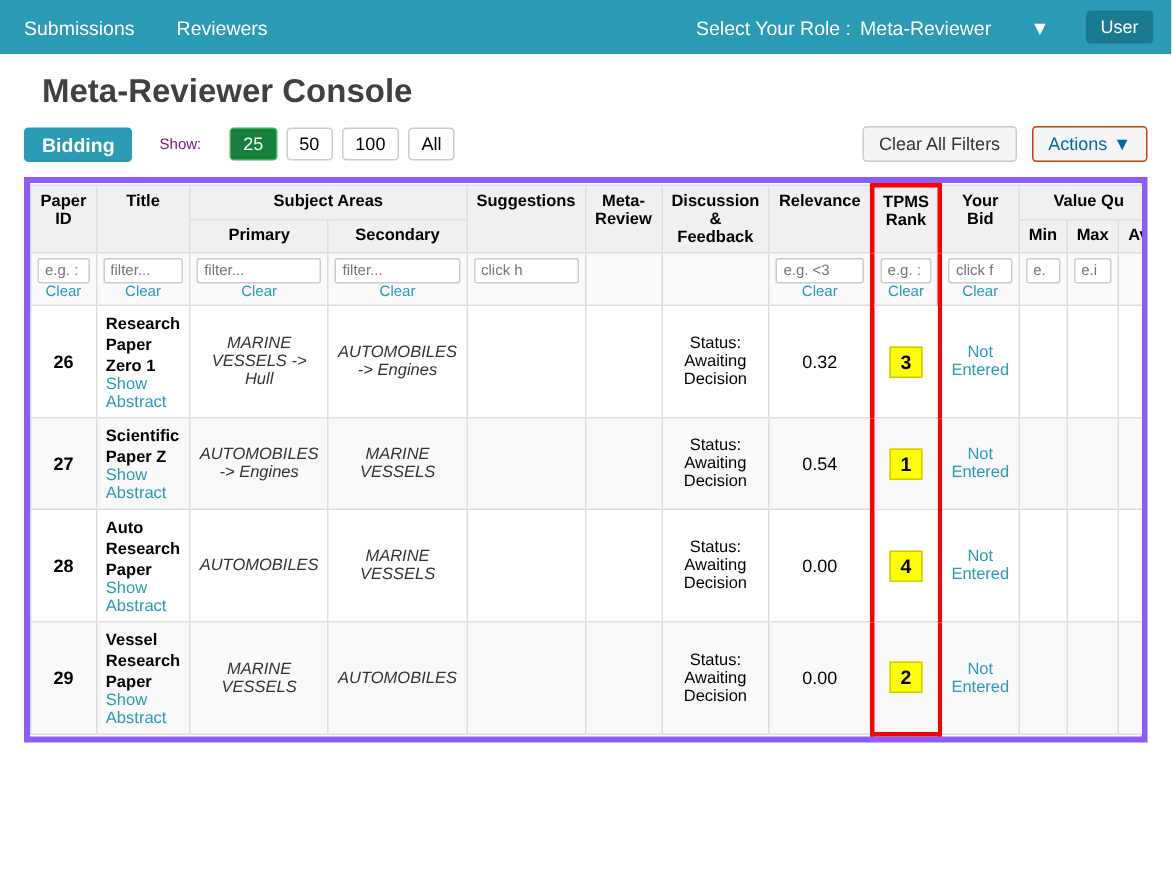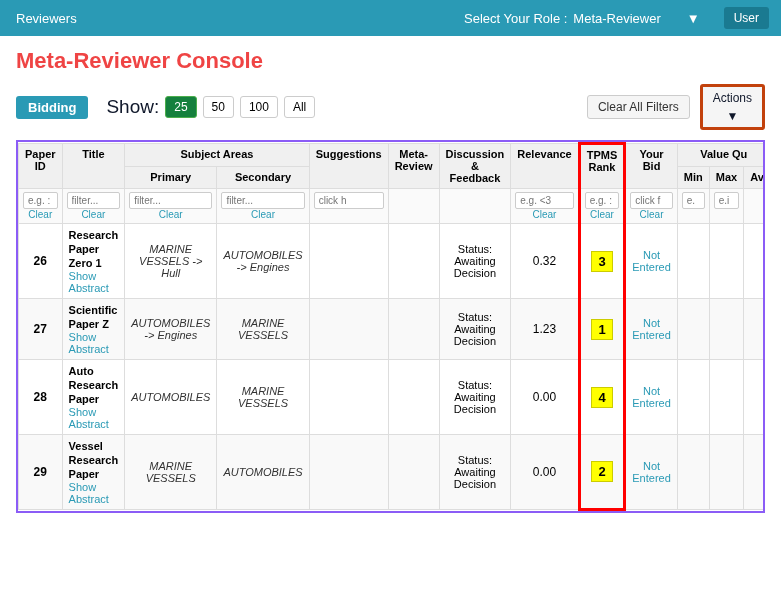--- a/index.html
+++ b/index.html
@@ -41,39 +41,39 @@
     .user-badge {
       margin-left: 18px;
       background: #1a7a91;
       padding: 4px 10px;
       border-radius: 3px;
       font-size: 12px;
     }
 
     
     .page-content { padding: 12px 16px; }
-    .page-title { font-size: 22px; font-weight: bold; color: #ef4444; margin-bottom: 10px; }
+    .page-title { font-size: 22px; font-weight: bold; color: #404040; margin-bottom: 10px; margin-left: 12px; }
 
     
     .toolbar {
       display: flex;
       align-items: center;
       margin-bottom: 10px;
       gap: 6px;
     }
     .bidding-badge {
       background: #2a9ab5;
       color: #fff;
       padding: 4px 12px;
       border-radius: 3px;
       font-size: 13px;
       font-weight: bold;
       margin-right: 12px;
     }
-    .show-label { color: #0f172a; font-size: 19px; margin-right: 0; }
+    .show-label { color: #701a75; font-size: 10px; margin-right: 13px; }
     .show-btn {
       border: 1px solid #ccc;
       padding: 3px 8px;
       border-radius: 3px;
       cursor: pointer;
       font-size: 12px;
       background: #fff;
     }
     .show-btn.active {
       background: #15803d;
@@ -85,36 +85,35 @@
       border: 1px solid #ccc;
       padding: 4px 10px;
       border-radius: 3px;
       cursor: pointer;
       font-size: 12px;
       background: #f5f5f5;
       color: #333;
       margin-left: 4px;
     }
     .actions-btn {
-      border: 3px solid #c2410c;
+      border: 1px solid #c2410c;
       padding: 4px 10px;
       border-radius: 3px;
       cursor: pointer;
       font-size: 12px;
       background: #f5f5f5;
-      color: #0f172a;
+      color: #0369a1;
       margin-left: 4px;
       display: flex;
       align-items: center;
       gap: 4px;
-      flex-direction: column;
-    }
-
-    
-    .table-wrapper { overflow-x: auto; border: 2px solid #8b5cf6; }
+    }
+
+    
+    .table-wrapper { overflow-x: auto; border: 4px solid #8b5cf6; }
     table {
       border-collapse: collapse;
       width: 100%;
       font-size: 12px;
     }
     th, td {
       border: 1px solid #ddd;
       padding: 4px 6px;
       vertical-align: top;
     }
@@ -193,20 +192,21 @@
     }
 
     .value-qu-header { font-size: 11px; text-align: center; }
 
     .header-row-2 th { font-size: 11px; text-align: center; background: #f0f0f0; }
   </style>
 </head>
 <body>
 
 <div class="top-nav">
+  <a>Submissions</a>
   <a>Reviewers</a>
   <div class="role-selector">
     <span>Select Your Role :</span>
     <button class="role-dropdown">
       <span>Meta-Reviewer</span>
       <span>▼</span>
     </button>
   </div>
   <div class="user-badge">User</div>
 </div>
@@ -320,21 +320,21 @@
     <td class="paper-id">27</td>
     <td>
       <span class="paper-title">Scientific Paper Z</span><br>
       <a class="show-abstract">Show Abstract</a>
     </td>
     <td class="subject-cell">AUTOMOBILES -&gt; Engines</td>
     <td class="subject-cell">MARINE VESSELS</td>
     <td></td>
     <td></td>
     <td class="status-cell">Status: Awaiting Decision</td>
-    <td class="relevance-cell">1.23</td>
+    <td class="relevance-cell">0.54</td>
     <td class="tpms-rank-cell tpms-highlight">
       <span class="tpms-badge">1</span>
     </td>
     <td class="not-entered">Not Entered</td>
     <td></td>
     <td></td>
     <td></td>
   </tr>
           <tr>
     <td class="paper-id">28</td>

